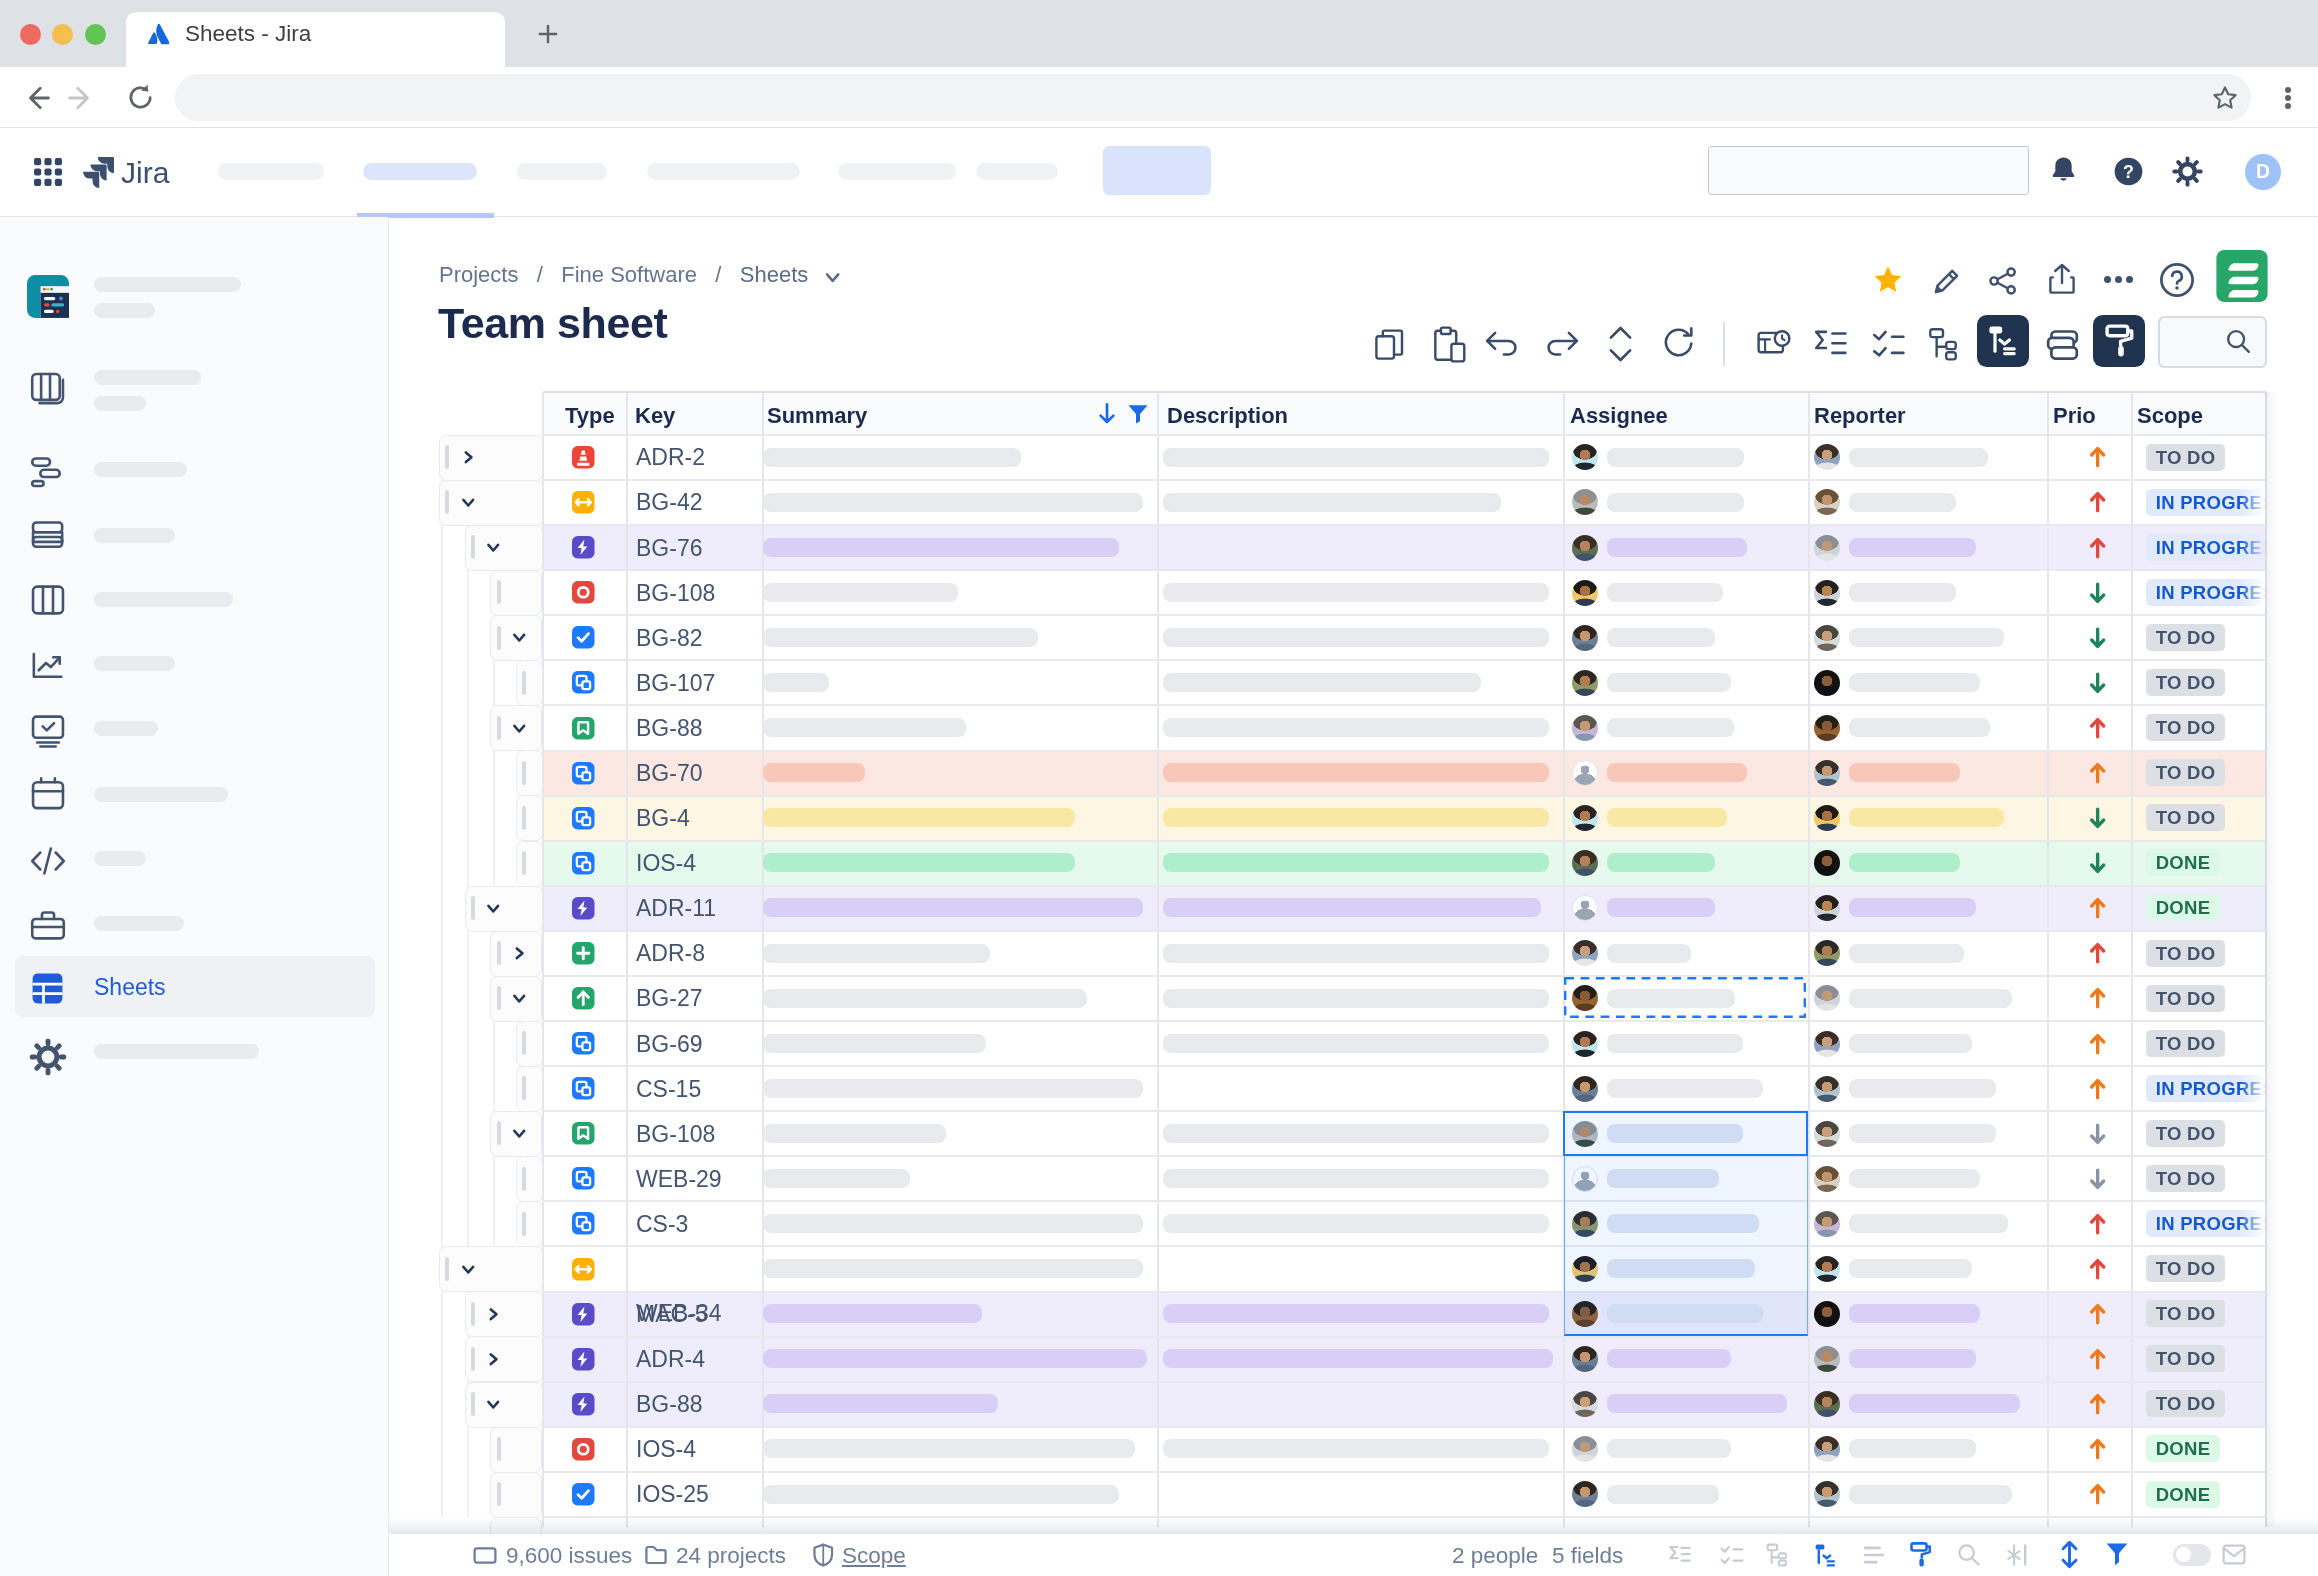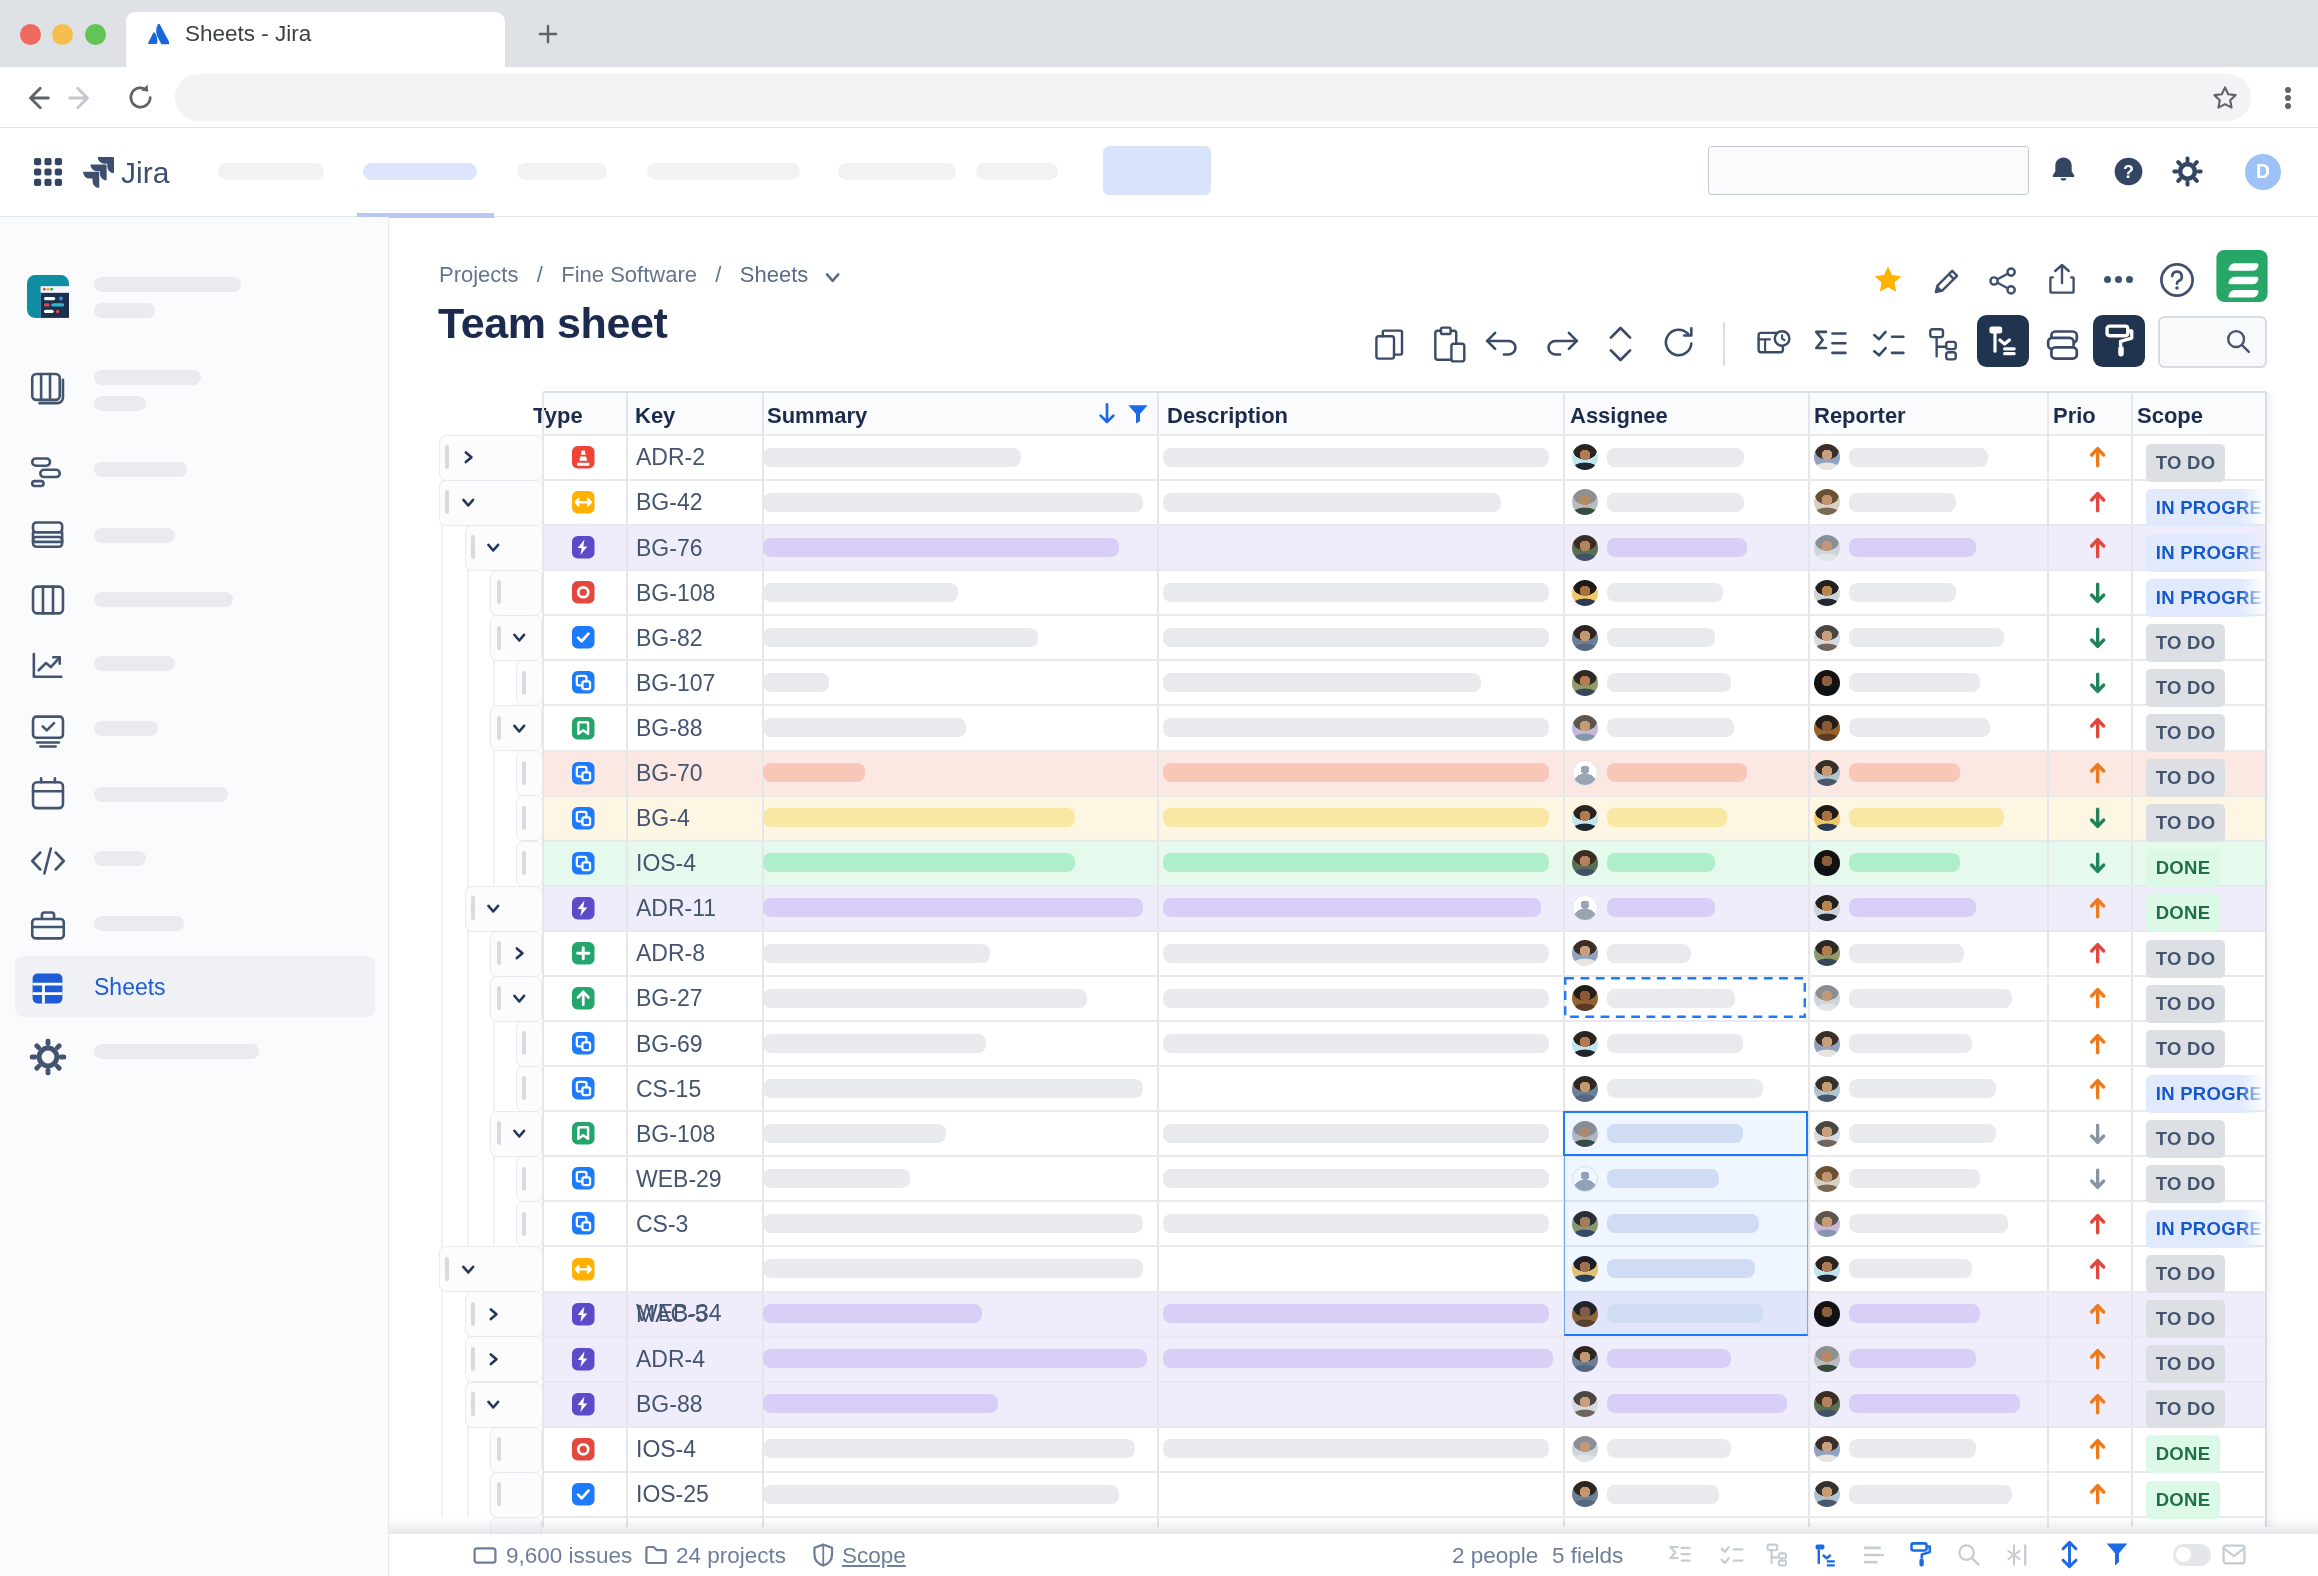--- a/index.html
+++ b/index.html
@@ -1,18 +1,18 @@
 <!DOCTYPE html>
 <html style="font-size:13px"><head><meta charset="utf-8"><style>
 *{margin:0;padding:0;box-sizing:border-box}
 html,body{width:2319px;height:1576px;overflow:hidden;font-family:"Liberation Sans",sans-serif;background:#fff}
 .abs{position:absolute}
 .bar{position:absolute;border-radius:8px}
 .av{position:absolute;width:26px;height:26px;border-radius:50%}
-.pill{position:absolute;height:38px;border-radius:4.8px;font-size:18.5px;font-weight:700;letter-spacing:0.3px;display:flex;align-items:center;padding:0 9.7px;white-space:nowrap}
+.pill{position:absolute;height:27px;border-radius:4.8px;font-size:18.5px;font-weight:700;letter-spacing:0.3px;display:flex;align-items:center;padding:0 9.7px;white-space:nowrap}
 .key{position:absolute;font-size:23px;color:#44546f;font-weight:500}
 .hcell{position:absolute;font-size:22px;font-weight:700;color:#1c2b4d}
 .card{position:absolute;background:#fcfcfd;border:1.2px solid #e8eaef;border-radius:7.2px}
 .handle{position:absolute;width:4px;height:24px;border-radius:2.4px;background:#d7dae1}
 </style></head><body>
 <div class="abs" style="left:0;top:0;width:2319px;height:67px;background:#dee1e6"></div>
 <div class="abs" style="left:20px;top:24px;width:21px;height:21px;border-radius:50%;background:#ee6a5f"></div>
 <div class="abs" style="left:52px;top:24px;width:21px;height:21px;border-radius:50%;background:#f5bf4f"></div>
 <div class="abs" style="left:85px;top:24px;width:21px;height:21px;border-radius:50%;background:#61c454"></div>
 <div class="abs" style="left:126px;top:12px;width:379px;height:55px;background:#fff;border-radius:9.7px 9.7px 0 0"></div>
@@ -271,21 +271,21 @@
     <rect x="5" y="4" width="26" height="12" rx="3" fill="none" stroke="#fff" stroke-width="4.2"></rect>
     <path d="M31 10h5v9l-14 4v6" fill="none" stroke="#fff" stroke-width="4.2" stroke-linejoin="round"></path>
     <rect x="19" y="29" width="7" height="13" rx="3" fill="#fff"></rect>
   </svg>
 <div class="abs" style="left:2158px;top:316px;width:109px;height:52px;border-radius:6.4px;background:#f8f9fb;border:2px solid #d8dbe2"></div>
 <svg style="position:absolute;left:2225px;top:328px" width="27" height="27" viewBox="0 0 34 34">
     <circle cx="14" cy="14" r="10" fill="none" stroke="#44546f" stroke-width="3" stroke-linecap="round" stroke-linejoin="round"></circle>
     <path d="M21.5 21.5 30 30" fill="none" stroke="#44546f" stroke-width="3" stroke-linecap="round" stroke-linejoin="round"></path>
   </svg>
 <div class="abs" style="left:543px;top:392px;width:1723px;height:43px;background:#fafbfc"></div>
-<div class="hcell" style="left:533px;top:403px">Type</div>
+<div class="hcell" style="left:565px;top:403px">Type</div>
 <div class="hcell" style="left:635px;top:403px">Key</div>
 <div class="hcell" style="left:767px;top:403px">Summary</div>
 <div class="hcell" style="left:1167px;top:403px">Description</div>
 <div class="hcell" style="left:1570px;top:403px">Assignee</div>
 <div class="hcell" style="left:1814px;top:403px">Reporter</div>
 <div class="hcell" style="left:2053px;top:403px">Prio</div>
 <div class="hcell" style="left:2137px;top:403px">Scope</div>
 <svg style="position:absolute;left:1095px;top:401px" width="24" height="26" viewBox="0 0 30 32">
     <path d="M15 4v22M7 18l8 8 8-8" fill="none" stroke="#1d6ae5" stroke-width="3.4" stroke-linecap="round" stroke-linejoin="round"></path>
   </svg>

